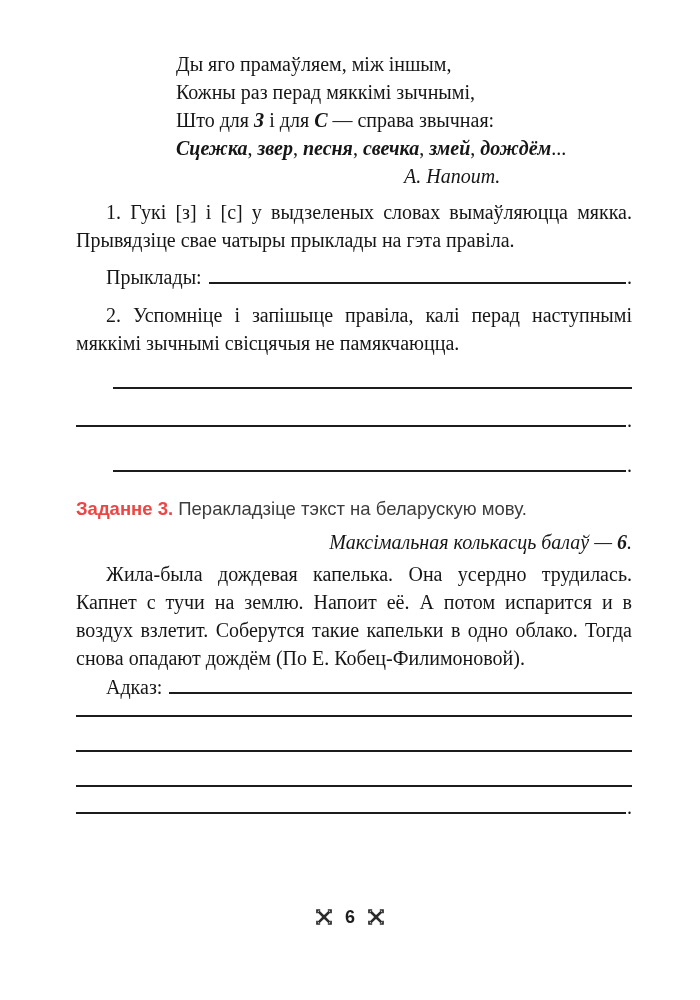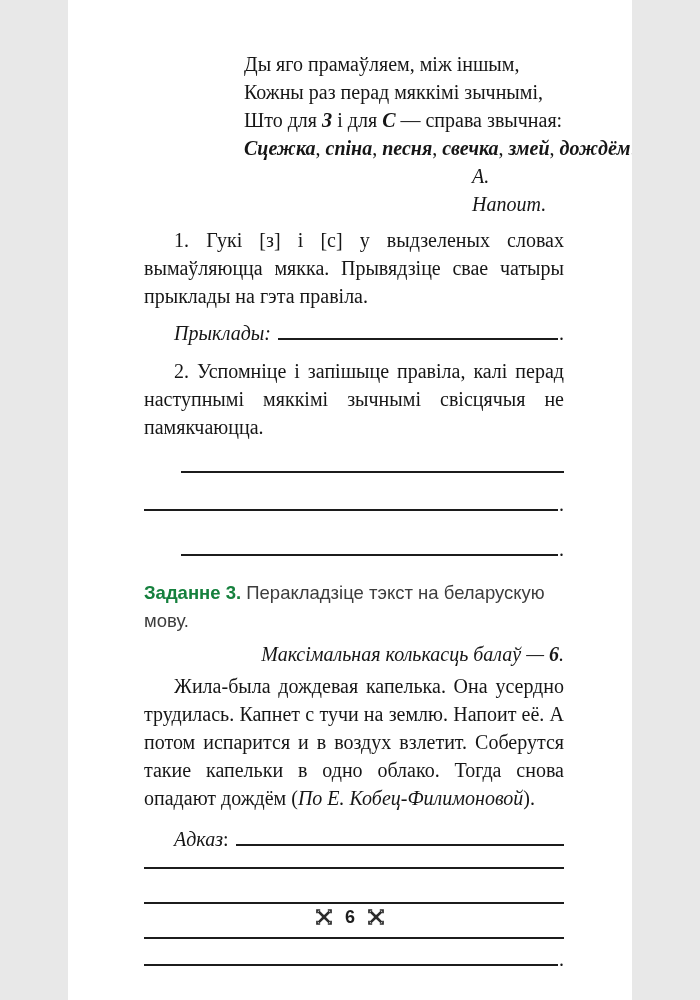--- a/index.html
+++ b/index.html
@@ -1,73 +1,73 @@
 <!DOCTYPE html>
 <html><head>
 <meta charset="utf-8">
 <style>
   html,body { margin:0; padding:0; background:#e8e8e8; }
   .page {
     position:relative;
-    width:564px; height:1000px;
+    width:700px; height:1000px;
     margin:0 auto;
     background:#ffffff;
     color:#161616;
     font-family:"Liberation Serif", "DejaVu Serif", serif;
     font-size:20px;
     line-height:28px;
     box-sizing:border-box;
     padding:50px 68px 0 76px;
     overflow:hidden;
   }
   
   .poem { margin-left:100px; }
   .poem-line { white-space:nowrap; }
   .bi { font-weight:bold; font-style:italic; }
   .poem-author { margin-left:228px; font-style:italic; }
 
   
   .para { margin:0; text-align:justify; text-indent:30px; }
   .m8  { margin-top:8px; }
   .m10 { margin-top:10px; }
-  .m12 { margin-top:12px; }
+  .m12 { margin-top:0; }
   .m16 { margin-top:16px; }
   .m4  { margin-top:4px; }
 
   
   .answer-row { display:flex; align-items:baseline; }
   .indent { padding-left:30px; }
   .fill-line {
     flex:1 1 auto;
     height:20px;
     border-bottom:2px solid #1c1c1c;
     margin-left:7px;
     min-width:30px;
   }
   .fill-line.no-gap { margin-left:9px; }
   .answer-row .period { margin-left:1px; }
-  .ital { font-style:italic; }
+  .ital { }
 
   .blank-rule {
     height:0;
     border-bottom:2px solid #1c1c1c;
   }
   .rule-1 { margin-top:14px; }
   .rule-sp { margin-top:33px; }
   .last-rule { margin-top:5px; height:28px; }
   .last-rule .fill-line { margin-left:0; }
 
   
   .task-heading {
     margin-top:16px;
     font-family:"Liberation Sans", "DejaVu Sans", sans-serif;
     font-size:18.5px;
     color:#3d3d3d;
   }
-  .task-heading b { color:#15803d; }
+  .task-heading b { color:#ef4444; }
   .max-points {
     margin-top:5px;
     text-align:right;
     font-style:italic;
   }
   .max-points b { font-weight:bold; }
 
   
   .footer {
     position:absolute;
@@ -87,21 +87,21 @@
 </style>
 </head>
 <body>
 
 <div class="page">
 
   <div class="poem">
     <div class="poem-line">Ды яго прамаўляем, між іншым,</div>
     <div class="poem-line">Кожны раз перад мяккімі зычнымі,</div>
     <div class="poem-line"><span>Што для </span><span class="bi">З</span><span> і для </span><span class="bi">С</span><span> — справа звычная:</span></div>
-    <div class="poem-line"><span class="bi">Сцежка</span><span>, </span><span class="bi">спіна</span><span>, </span><span class="bi">песня</span><span>, </span><span class="bi">свечка</span><span>, </span><span class="bi">змей</span><span>, </span><span class="bi">дождём</span><span>...</span></div>
+    <div class="poem-line"><span class="bi">Сцежка</span><span>, </span><span class="bi">звер</span><span>, </span><span class="bi">песня</span><span>, </span><span class="bi">свечка</span><span>, </span><span class="bi">змей</span><span>, </span><span class="bi">дождём</span><span>...</span></div>
     <div class="poem-author">А. Напоит.</div>
   </div>
 
   <p class="para m8">1. Гукі [з] і [с] у выдзеленых словах вымаўляюцца мякка. Прывядзіце свае чатыры прыклады на гэта правіла.</p>
 
   <div class="answer-row indent m8">
     <span class="ital">Прыклады:</span>
     <span class="fill-line"></span>
     <span class="period">.</span>
   </div>

